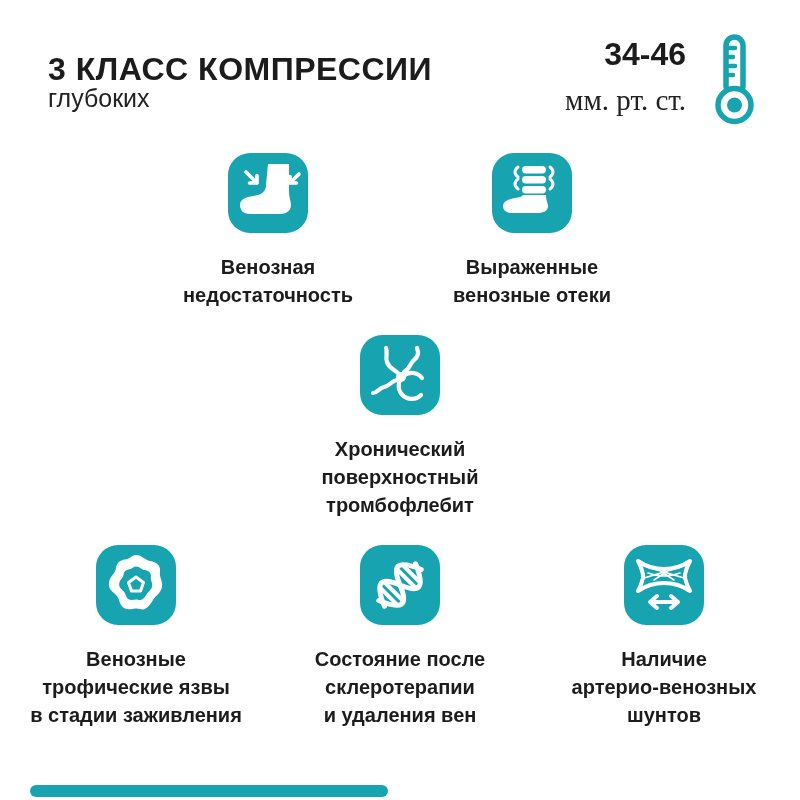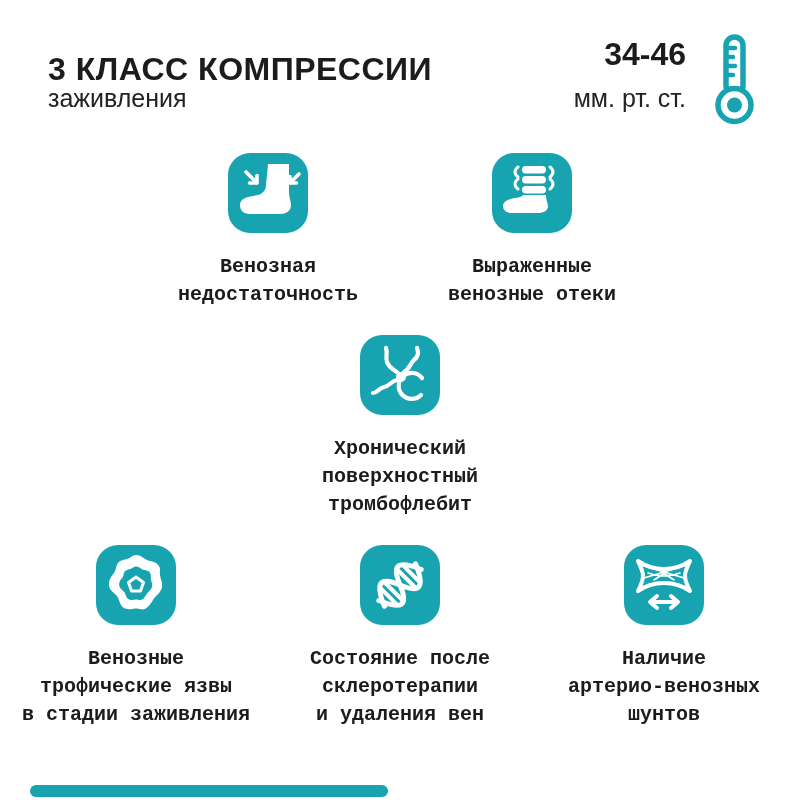--- a/index.html
+++ b/index.html
@@ -7,25 +7,25 @@
     width:800px;height:800px;position:relative;background:#ffffff;
     font-family:"Liberation Sans","DejaVu Sans",sans-serif;
     color:#1c1c1c;overflow:hidden;
   }
   :root{--accent:#17a3b0;--text:#1c1c1c;}
 
   
   .hdr-title{position:absolute;left:48px;top:51px;font-size:32px;font-weight:700;letter-spacing:.5px;color:var(--text);}
   .hdr-sub{position:absolute;left:48px;top:84px;font-size:25px;font-weight:400;color:#222;}
   .hdr-val{position:absolute;right:114px;top:36px;font-size:32px;font-weight:700;text-align:center;color:var(--text);}
-  .hdr-unit{position:absolute;right:114px;top:84px;font-size:25px;font-weight:400;color:#222;}
+  .hdr-unit{position:absolute;right:114px;top:84px;font-size:29px;font-weight:400;color:#222;font-family:Liberation Serif, serif;}
   .thermo{position:absolute;left:708px;top:32px;width:52px;height:96px;}
 
   
-  .row{position:absolute;left:0;width:800px;display:flex;justify-content:center;gap:14px;font-family:Liberation Mono, monospace;}
+  .row{position:absolute;left:0;width:800px;display:flex;justify-content:center;gap:14px;}
   .row1{top:153px;}
   .row2{top:335px;}
   .row3{top:545px;}
   .item{width:250px;display:flex;flex-direction:column;align-items:center;}
   .tile{
     width:80px;height:80px;border-radius:22px;background:var(--accent);
     display:flex;align-items:center;justify-content:center;flex:0 0 auto;
   }
   .tile svg{display:block;}
   .lbl{
@@ -34,21 +34,21 @@
   }
 
   .footer-bar{position:absolute;left:30px;top:785px;width:358px;height:12px;border-radius:7px;background:var(--accent);}
 
   .g{stroke:#fff;fill:none;stroke-linecap:round;stroke-linejoin:round;}
 </style>
 </head>
 <body>
 
 <div class="hdr-title">3 КЛАСС КОМПРЕССИИ</div>
-<div class="hdr-sub">заживления</div>
+<div class="hdr-sub">глубоких</div>
 <div class="hdr-val">34-46</div>
 <div class="hdr-unit">мм. рт. ст.</div>
 
 <svg class="thermo" viewBox="0 0 52 96">
   <g stroke="#17a3b0" fill="none" stroke-linecap="round" stroke-linejoin="round">
     <rect x="18" y="5" width="17" height="57" rx="8.5" stroke-width="5.5"></rect>
     <path d="M18 16 H27 M18 25 H25 M18 34 H27 M18 43 H25" stroke-width="4.5"></path>
     <circle cx="26.5" cy="73" r="16.5" stroke-width="5.5" fill="#fff"></circle>
   </g>
   <circle cx="26.5" cy="73" r="7.5" fill="#17a3b0"></circle>

